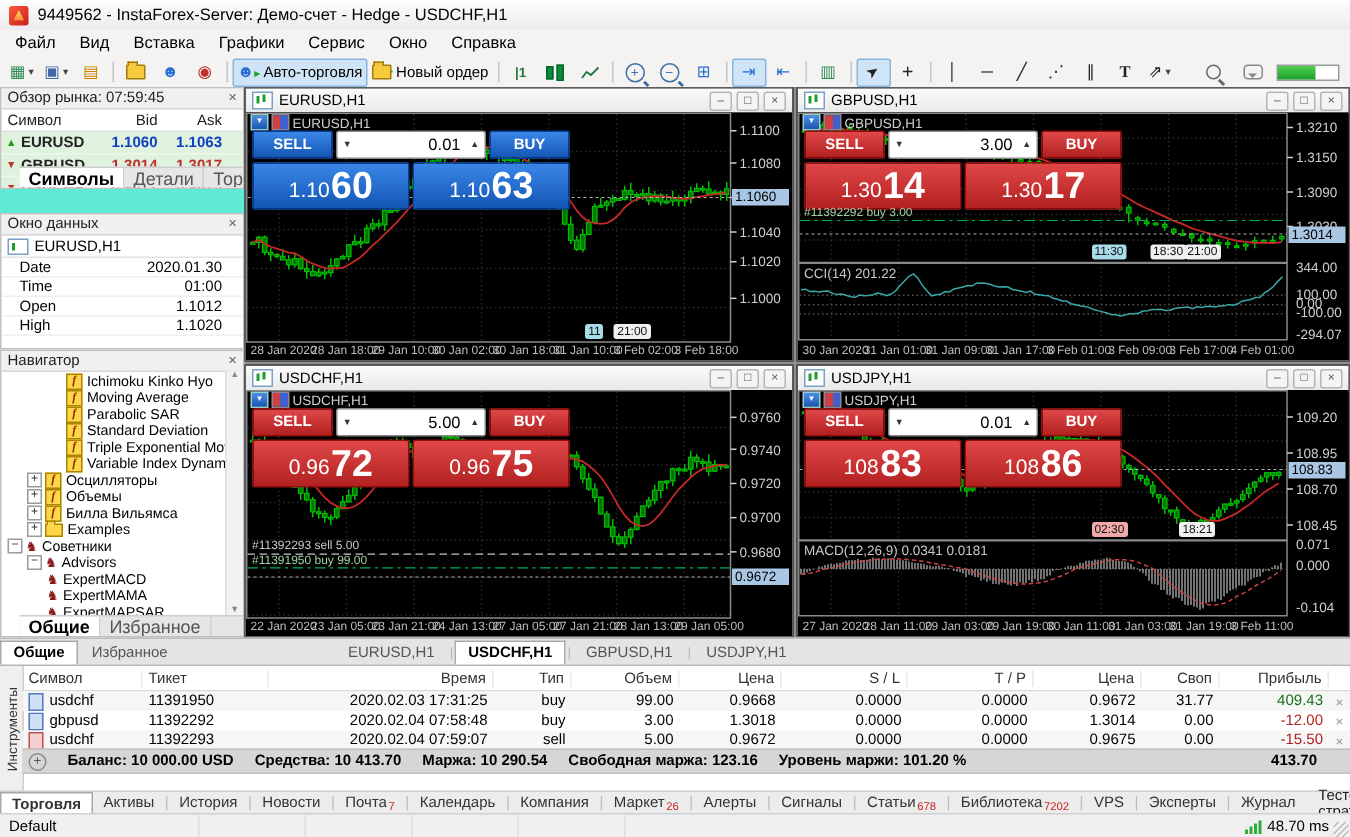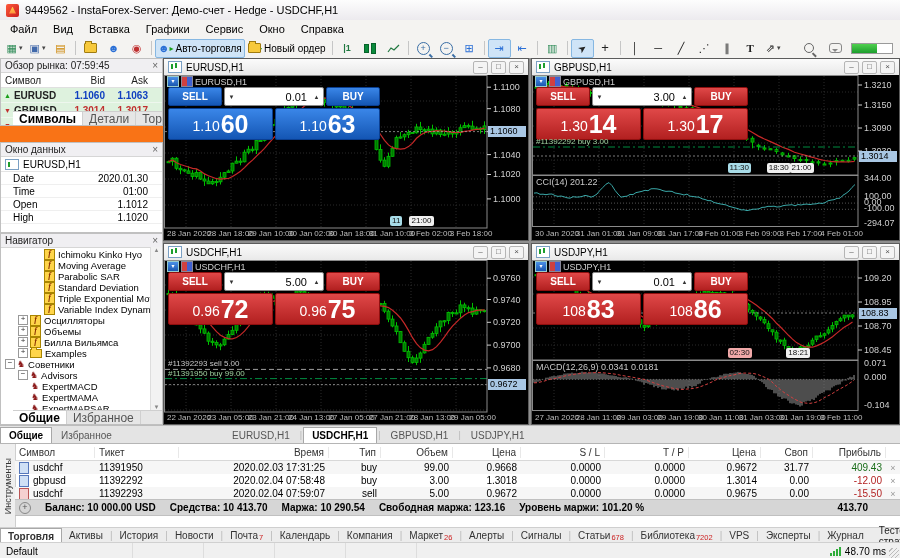--- a/index.html
+++ b/index.html
@@ -1,16 +1,16 @@
 <!DOCTYPE html>
 <html><head>
 <meta charset="utf-8">
 <style>
   html,body{margin:0;padding:0;background:#d0d0d0}
-  .app{position:relative;width:900px;height:558px;background:#f97316;font-family:"Liberation Sans",sans-serif;font-size:11px;color:#000;overflow:hidden;user-select:none}
+  .app{position:relative;width:900px;height:558px;background:#5eead4;font-family:"Liberation Sans",sans-serif;font-size:11px;color:#000;overflow:hidden;user-select:none}
   
   .titlebar{position:absolute;top:0;left:0;right:0;height:20px;background:linear-gradient(#fdfdfd,#eceaee);display:flex;align-items:center;gap:6px;padding:0 6px;border-bottom:1px solid #d8d8d8}
   .appico{width:13px;height:13px;border-radius:2px;background:linear-gradient(135deg,#ff5a3c,#c81e1e);position:relative}
   .appico::after{content:"";position:absolute;left:3px;top:3px;width:7px;height:7px;background:linear-gradient(#ffd24a,#ff8a3c);clip-path:polygon(0 100%,50% 0,100% 100%)}
   .menubar{position:absolute;top:20px;left:0;right:0;height:18px;display:flex;align-items:center;background:#f4f3f1;padding-left:2px}
   .menu-item{padding:1px 8px;border-radius:2px}
   .toolbar{position:absolute;top:38px;left:0;right:0;height:20px;background:#f4f3f1;border-bottom:1px solid #c6c6c6;display:flex;align-items:center;padding:0 3px}
   .tb-btn{height:17px;min-width:17px;display:inline-flex;align-items:center;justify-content:center;gap:2px;padding:0 2px;border:1px solid transparent;border-radius:2px;font-size:11px;white-space:nowrap}
   .tb-btn.active{background:#cfe4f7;border-color:#86b7e2}
   .tb-label{font-size:10px}
@@ -109,21 +109,21 @@
   .thead div:nth-child(1),.thead div:nth-child(2){text-align:left}
   .trowx{height:13px;font-size:10px}
   .trowx:nth-child(odd){background:#f6f6f6}
   .trowx div{padding:0 4px;text-align:right;overflow:hidden;white-space:nowrap}
   .tsym{display:flex;align-items:center;gap:4px;text-align:left !important}
   .doc{width:8px;height:10px;border:1px solid #5577bb;background:#cfe0f5;flex:none}
   .doc.sell{border-color:#bb5555;background:#f5d0d0}
   .rowx-close{color:#999;font-size:9px;text-align:center !important}
   .sumrow{position:absolute;left:15px;right:0;top:55px;height:15px;background:#d6d6d6;border-top:1px solid #c0c0c0;border-bottom:1px solid #c0c0c0;display:flex;align-items:center;font-size:10px;font-weight:bold;gap:14px;padding-left:4px}
   .sumrow .plus{width:10px;height:10px;border:1px solid #888;border-radius:50%;font-size:9px;line-height:9px;text-align:center;font-weight:normal;color:#555}
-  .sumtotal{margin-left:auto;padding-right:32px}
+  .sumtotal{margin-left:auto;padding-right:22px}
   
   #btabs{position:absolute;top:527px;left:0;right:0;height:15px;background:#ececec;display:flex;align-items:stretch;font-size:10px;border-top:1px solid #cfcfcf}
   .btab{display:flex;align-items:center;padding:0 7px;color:#333;position:relative}
   .btab.active{background:#fff;border:1px solid #a8a8a8;border-bottom:none;font-weight:bold}
   .badge{color:#cc2222;font-size:7.5px;margin-left:1px;position:relative;top:2px}
   .bsep{color:#bbb;align-self:center}
   .tester{margin-left:auto;padding:0 8px;display:flex;align-items:center;color:#222}
   #sbar{position:absolute;top:542px;left:0;right:0;height:16px;background:#f0f0f0;border-top:1px solid #d0d0d0;display:flex;align-items:stretch;font-size:10px}
   .scell{display:flex;align-items:center;padding:0 6px;border-right:1px solid #ddd;white-space:nowrap;overflow:hidden}
   .sig{display:flex;align-items:flex-end;gap:1px;margin-right:4px}

